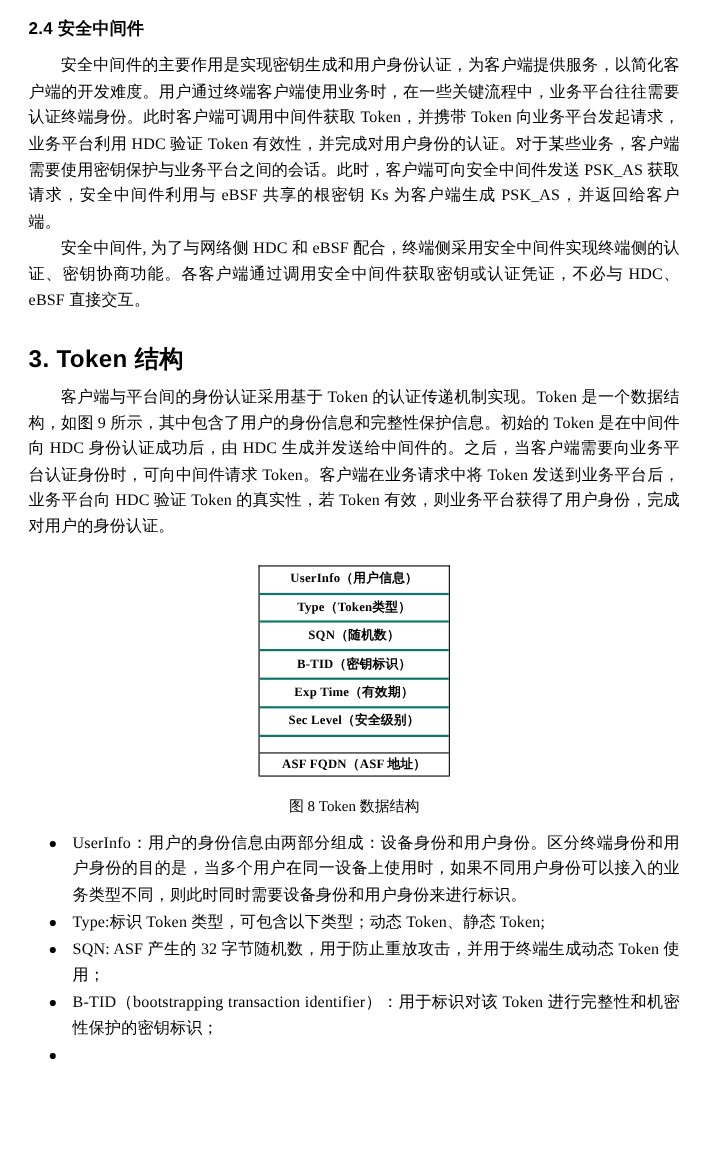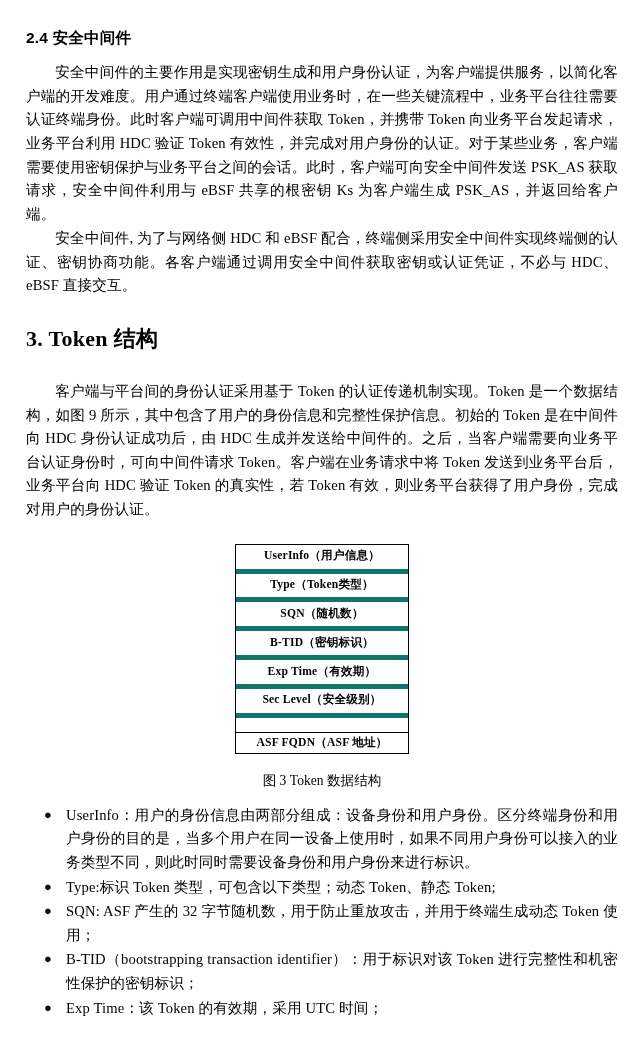--- a/index.html
+++ b/index.html
@@ -18,28 +18,28 @@
     width: 644px;
     min-height: 1050px;
     box-sizing: border-box;
     padding: 8px 26px 10px 26px;
     position: relative;
   }
   h2.sec-head {
     font-family: "Liberation Sans", sans-serif;
     font-size: 15.5px;
     font-weight: bold;
-    margin: 20px 0 12px 0;
+    margin: 8px 0 12px 0;
     letter-spacing: 0.2px;
   }
   h1.sec-head-big {
-    font-family: Liberation Serif, serif;
+    font-family: Liberation Sans, sans-serif;
     font-size: 22px;
     font-weight: bold;
-    margin: 26px 0 26px 0;
+    margin: 26px 0 8px 0;
     letter-spacing: 0.3px;
   }
   p.body {
     font-size: 14.6px;
     line-height: 1.62;
     margin: 0 0 0.5px 0;
     text-align: justify;
     text-justify: inter-ideograph;
     text-indent: 2em;
     letter-spacing: 0.15px;
@@ -50,21 +50,21 @@
     flex-direction: column;
     align-items: center;
   }
   .tokenbox {
     width: 172px;
     border: 1px solid #000;
     border-bottom: none;
     background: #fff;
   }
   .tokenbox .row {
-    border-bottom: 5px solid #0f766e;
+    border-bottom: 2px solid #0f766e;
     font-family: "Liberation Serif", serif;
     font-weight: bold;
     font-size: 11.6px;
     text-align: center;
     padding: 4.5px 2px;
     line-height: 1.28;
     letter-spacing: 0.2px;
   }
   .tokenbox .row.thick {
     border-top: 1.8px solid #000;
@@ -120,24 +120,24 @@
   <div class="figure">
     <div class="tokenbox">
       <div class="row">UserInfo（用户信息）</div>
       <div class="row">Type（Token类型）</div>
       <div class="row">SQN（随机数）</div>
       <div class="row">B-TID（密钥标识）</div>
       <div class="row">Exp Time（有效期）</div>
       <div class="row">Sec Level（安全级别）</div>
       <div class="row thick two-line">ASF FQDN（ASF 地址）</div>
     </div>
-    <div class="figcap">图 3 Token 数据结构</div>
+    <div class="figcap">图 8 Token 数据结构</div>
   </div>
 
   <ul class="bullets">
     <li><span class="dot">●</span><span>UserInfo：用户的身份信息由两部分组成：设备身份和用户身份。区分终端身份和用户身份的目的是，当多个用户在同一设备上使用时，如果不同用户身份可以接入的业务类型不同，则此时同时需要设备身份和用户身份来进行标识。</span></li>
     <li><span class="dot">●</span><span>Type:标识 Token 类型，可包含以下类型；动态 Token、静态 Token;</span></li>
     <li><span class="dot">●</span><span>SQN: ASF 产生的 32 字节随机数，用于防止重放攻击，并用于终端生成动态 Token 使用；</span></li>
     <li><span class="dot">●</span><span>B-TID（bootstrapping transaction identifier）：用于标识对该 Token 进行完整性和机密性保护的密钥标识；</span></li>
-    <li><span class="dot">●</span><span>Exp Time：该 Token 的有效期，采用 UTC 时间；</span></li>
+    <li><span class="dot">●</span></li>
   </ul>
 
 </div>
 
 </body></html>

